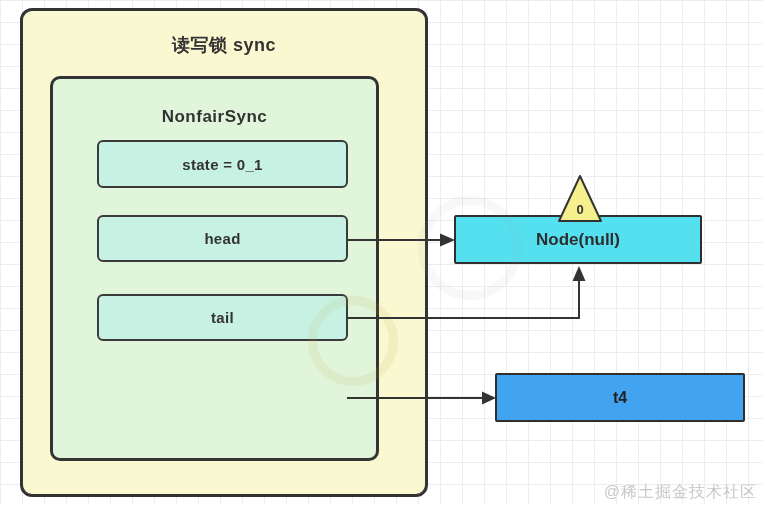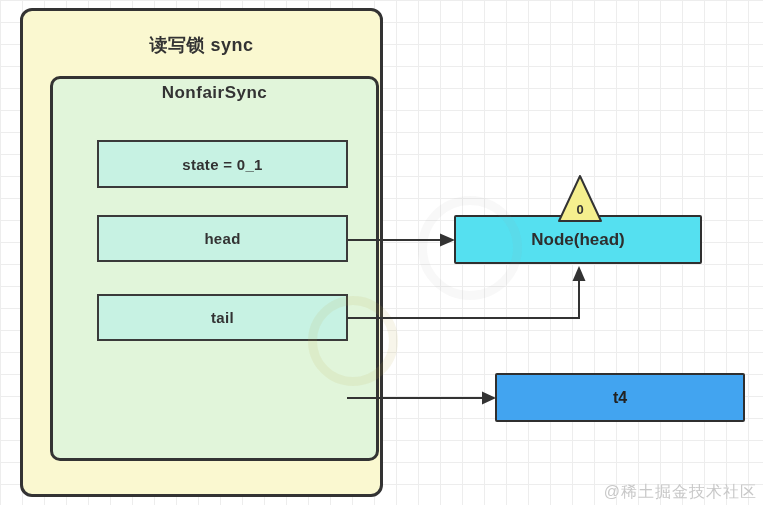--- a/index.html
+++ b/index.html
@@ -12,43 +12,43 @@
   .canvas{
     position:relative;width:763px;height:505px;
     background-color:#ffffff;
     background-image:
       linear-gradient(#ededed 1px, transparent 1px),
       linear-gradient(90deg, #ededed 1px, transparent 1px);
     background-size:22px 22px;
   }
   .box{box-sizing:border-box;position:absolute;}
   .outer-box{
-    left:20px;top:8px;width:363px;height:489px;
+    left:20px;top:8px;width:408px;height:489px;
     background:#faf8d0;
     border:3px solid #333;border-radius:12px;
   }
   .outer-title{
     margin-top:22px;text-align:center;
     font-size:18px;font-weight:bold;color:#333;
     letter-spacing:0.5px;
   }
   .inner-box{
     left:27px;top:65px;width:329px;height:385px;
     background:#e1f5da;
     border:3px solid #333;border-radius:10px;
   }
   .inner-title{
-    margin-top:4px;text-align:center;
+    margin-top:28px;text-align:center;
     font-size:17px;font-weight:bold;color:#333;
     letter-spacing:0.5px;
   }
   .field{
     left:44px;width:251px;height:48px;
     background:#c7f2e3;
-    border:2px solid #3a3a3a;border-radius:0;
+    border:2px solid #3a3a3a;border-radius:6px;
     display:flex;align-items:center;justify-content:center;
     font-size:15px;font-weight:bold;color:#333;
     letter-spacing:0.3px;
   }
   .field-state{top:61px;}
   .field-head{top:136px;height:47px;}
   .field-tail{top:215px;height:47px;}
   .field-owner{top:295px;height:47px;}
   .node-box{
     left:454px;top:215px;width:248px;height:49px;
@@ -96,21 +96,21 @@
 
     <div class="box inner-box">
       <div class="inner-title">NonfairSync</div>
 
       <div class="box field field-state">state = 0_1</div>
       <div class="box field field-tail">tail</div>
       <div class="box field field-head">head</div>
     </div>
   </div>
 
-  <div class="box node-box">Node(head)</div>
+  <div class="box node-box">Node(null)</div>
 
   <div class="box thread-box">t4</div>
 
   <div class="stamp stamp-1"></div>
   <div class="stamp stamp-2"></div>
 
   <svg class="overlay" viewBox="0 0 763 505">
 
     <g>
       <line x1="348" y1="240" x2="441" y2="240" stroke="#333" stroke-width="2"></line>

